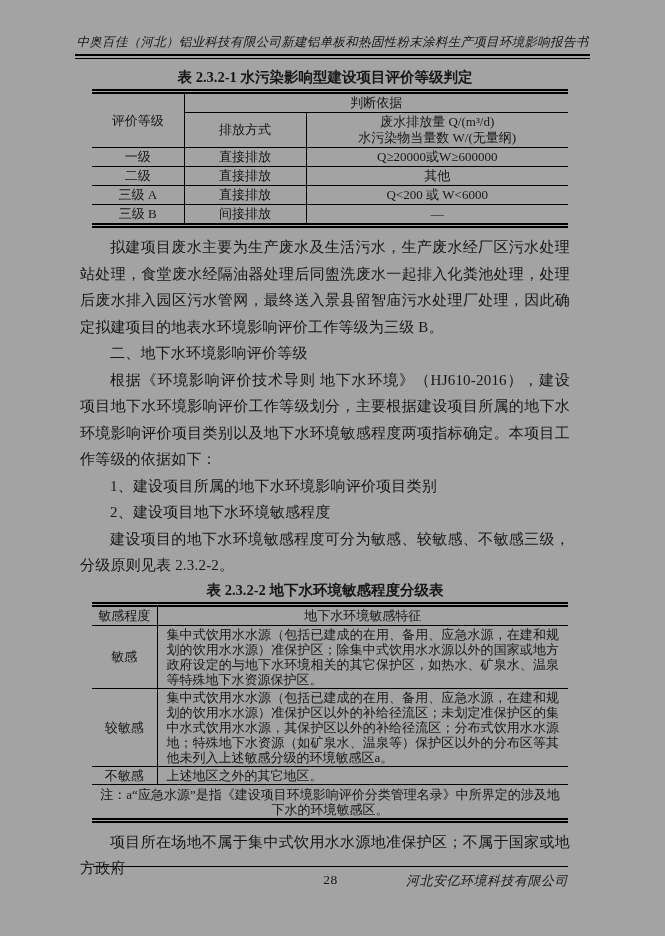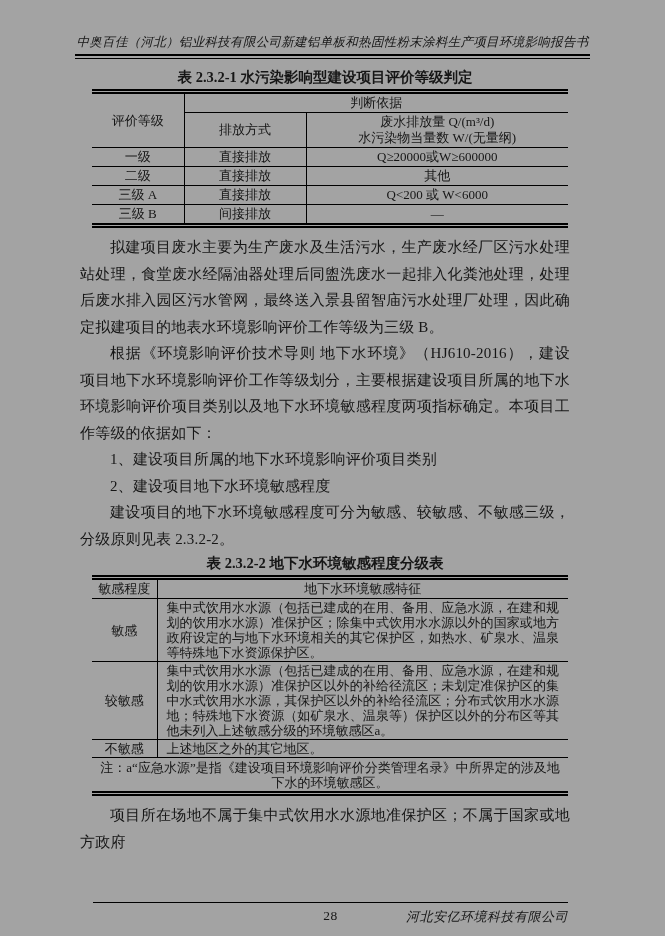--- a/index.html
+++ b/index.html
@@ -43,21 +43,21 @@
   .para{
     margin:0;font-size:15px;line-height:26.5px;text-align:justify;
     text-indent:2em;letter-spacing:.2px;
   }
   .para.first{margin-top:6px;}
   .head-line{margin:0;font-size:15px;line-height:26.5px;text-indent:2em;letter-spacing:.2px;}
   .p5{margin-top:6px;}
   
   .doc-footer{
     position:absolute;left:93px;top:866px;width:475px;
-    border-top:1px solid #000;padding-top:5px;font-size:13.5px;margin-top:36px;
+    border-top:1px solid #000;padding-top:5px;font-size:13.5px;
   }
   .page-num{display:block;text-align:center;letter-spacing:.5px;}
   .footer-company{
     position:absolute;right:0;top:5px;font-size:13px;font-style:italic;letter-spacing:.5px;
   }
 </style>
 </head>
 <body>
 
 <div class="page">
@@ -107,20 +107,21 @@
           <tr class="dr">
             <td class="c">三级 B</td>
             <td class="c vl">间接排放</td>
             <td class="c vl">—</td>
           </tr>
         </tbody>
       </table>
     </div>
 
     <p class="para first">拟建项目废水主要为生产废水及生活污水，生产废水经厂区污水处理站处理，食堂废水经隔油器处理后同盥洗废水一起排入化粪池处理，处理后废水排入园区污水管网，最终送入景县留智庙污水处理厂处理，因此确定拟建项目的地表水环境影响评价工作等级为三级 B。</p>
+    <p class="head-line">二、地下水环境影响评价等级</p>
     <p class="para">根据《环境影响评价技术导则 地下水环境》（HJ610-2016），建设项目地下水环境影响评价工作等级划分，主要根据建设项目所属的地下水环境影响评价项目类别以及地下水环境敏感程度两项指标确定。本项目工作等级的依据如下：</p>
     <p class="head-line">1、建设项目所属的地下水环境影响评价项目类别</p>
     <p class="head-line">2、建设项目地下水环境敏感程度</p>
     <p class="para">建设项目的地下水环境敏感程度可分为敏感、较敏感、不敏感三级，分级原则见表 2.3.2-2。</p>
 
     <div class="tbl-title">表 2.3.2-2   地下水环境敏感程度分级表</div>
     <div class="tbl-wrap">
       <table class="t t2">
         <colgroup>
             <col style="width:65px">

